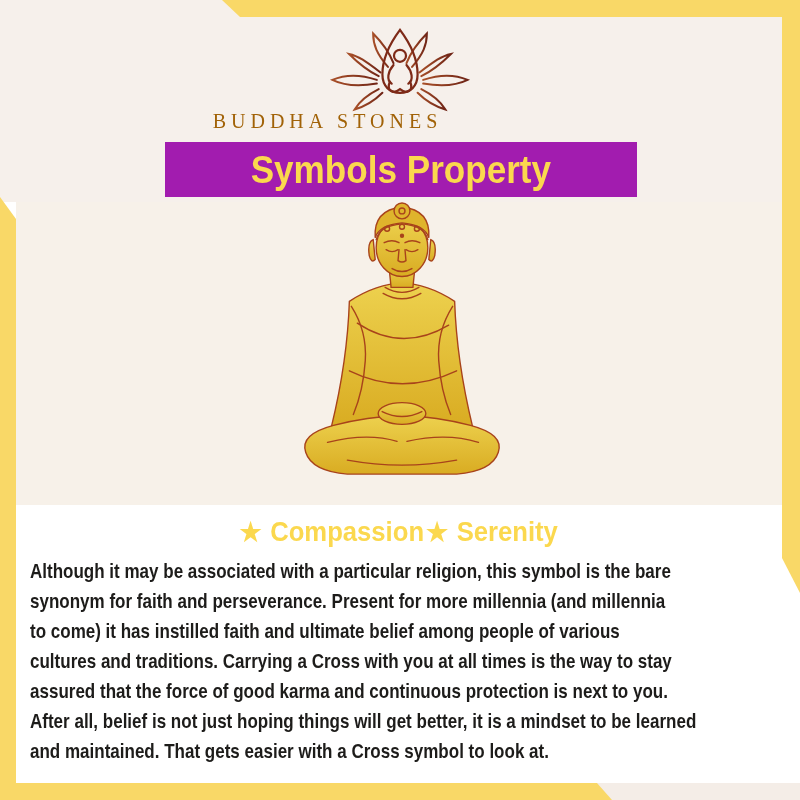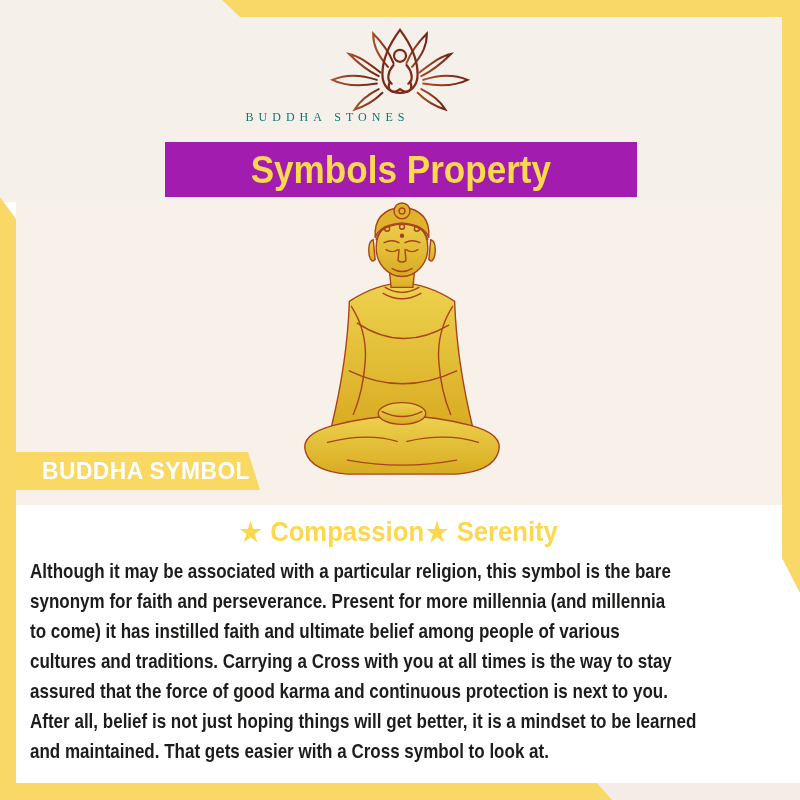--- a/index.html
+++ b/index.html
@@ -9,22 +9,22 @@
 
   
   .top-section{position:absolute;left:0;top:0;width:782px;height:202px;background:#F6F0EB;}
   .buddha-section{position:absolute;left:16px;top:202px;width:766px;height:303px;background:#F7F1E9;}
   .bottom-strip{position:absolute;left:0;top:783px;width:800px;height:17px;background:#F4EDE7;}
   .frame-svg{position:absolute;left:0;top:0;width:800px;height:800px;pointer-events:none;}
 
   
   .logo-wrap{position:absolute;left:315px;top:28px;width:170px;height:88px;}
   .brand-name{position:absolute;left:0;top:110px;width:655px;text-align:center;
-      font-family:"Liberation Serif",serif;font-size:12px;letter-spacing:5px;
-      color:#0f766e;font-weight:400;}
+      font-family:"Liberation Serif",serif;font-size:20px;letter-spacing:5px;
+      color:#a16207;font-weight:400;}
 
   
   .title-band{position:absolute;left:165px;top:142px;width:472px;height:55px;background:#a21caf;
       display:flex;align-items:center;justify-content:center;}
   .title-band span{display:inline-block;transform:scaleX(0.9);transform-origin:center;
       font-size:39px;font-weight:700;color:#FBD84E;white-space:nowrap;}
 
   
   .buddha-art{position:absolute;left:287px;top:202px;width:230px;height:283px;}
 
@@ -132,23 +132,20 @@
         <path d="M118,41 Q125,37 133,41" fill="none"></path>
         <path d="M99,48 Q105,52 111,48" fill="none"></path>
         <path d="M119,48 Q125,52 131,48" fill="none"></path>
         <path d="M112,48 L111,59 Q115,62 119,59 L118,48" fill="none"></path>
         <path d="M105,67 Q115,73 125,67" fill="none"></path>
         <circle cx="115" cy="34" r="1.5" fill="#A8431B"></circle>
       </g>
     </svg>
   </div>
 
-  <div class="section-label">
-    <span>BUDDHA SYMBOL</span>
-  </div>
 
   <div class="traits">
     <span class="traits-inner">
       <span class="star">★</span><span class="word">Compassion</span><span class="star">★</span><span class="word">Serenity</span>
     </span>
   </div>
 
   <div class="description">Although it may be associated with a particular religion, this symbol is the bare
 synonym for faith and perseverance. Present for more millennia (and millennia
 to come) it has instilled faith and ultimate belief among people of various

